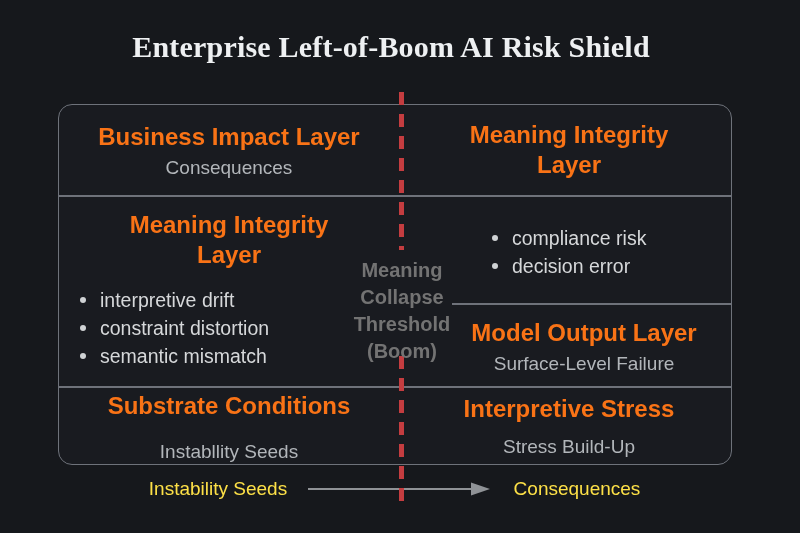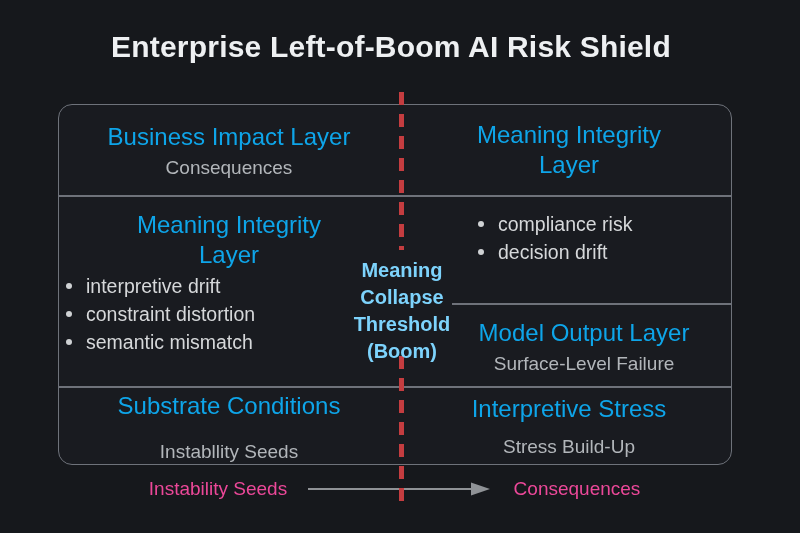--- a/index.html
+++ b/index.html
@@ -6,63 +6,64 @@
   .canvas{
     position:relative;width:800px;height:533px;overflow:hidden;
     background:#16181c;
     font-family:"Liberation Sans",sans-serif;
     -webkit-font-smoothing:antialiased;
   }
   .page-title{
     position:absolute;top:30px;left:0;width:782px;margin:0;
     text-align:center;font-size:30px;font-weight:700;color:#eef0f2;
     letter-spacing:.2px;
+    font-family:Liberation Serif, serif;
   }
   .frame{
     position:absolute;left:58px;top:104px;width:674px;height:361px;
     box-sizing:border-box;border:1.5px solid #6e727a;border-radius:14px;
     background:#191b20;
   }
   .hdiv{position:absolute;height:1.5px;background:#6e727a;}
   .hdiv.row1{left:58px;top:195px;width:674px;}
   .hdiv.row2{left:58px;top:386px;width:674px;}
   .hdiv.partial{left:452px;top:303px;width:280px;}
 
   .cell{position:absolute;display:flex;flex-direction:column;align-items:center;text-align:center;}
   .cell.vcenter{justify-content:center;}
-  .cell-title{font-size:24px;font-weight:400;color:#0ea5e9;line-height:30px;white-space:pre-line;}
+  .cell-title{font-size:24px;font-weight:700;color:#f97316;line-height:30px;white-space:pre-line;}
   .cell-sub{font-size:19px;color:#b2b6ba;margin-top:5px;line-height:22px;}
 
-  ul.bullets{list-style:none;margin:2px;padding:0;text-align:left;}
+  ul.bullets{list-style:none;margin:16px;padding:0;text-align:left;}
   ul.bullets li{
     position:relative;padding-left:26px;font-size:19.5px;color:#d6d8da;line-height:28px;
   }
   ul.bullets li::before{
     content:"";position:absolute;left:6px;top:11px;width:6px;height:6px;
     border-radius:50%;background:#cfd2d4;
   }
   .midleft-bullets{margin:10px 0 0 52px;width:max-content;}
   .midright-bullets{position:absolute;left:470px;top:208px;width:250px;}
   .midright-bullets li{line-height:27.5px;}
 
   .dashseg{
     position:absolute;left:399px;width:5px;z-index:5;
     background:repeating-linear-gradient(to bottom,#c43d40 0 13px,transparent 13px 22px);
   }
   .dashseg.top{top:92px;height:158px;}
   .dashseg.bottom{top:356px;height:146px;}
   .threshold-label{
     position:absolute;left:338px;top:257px;width:128px;z-index:6;
-    text-align:center;font-size:20px;font-weight:700;color:#7dd3fc;
+    text-align:center;font-size:20px;font-weight:700;color:#737373;
     line-height:27px;white-space:pre-line;
   }
 
   .flow-arrow{position:absolute;left:300px;top:478px;width:200px;height:22px;}
   .flow-label{position:absolute;top:477px;width:216px;text-align:center;
-    font-size:19px;color:#ec4899;line-height:23px;}
+    font-size:19px;color:#fde047;line-height:23px;}
   .flow-label.left{left:110px;}
   .flow-label.right{left:469px;}
 </style>
 </head>
 <body>
 
 <div class="canvas">
 
   <h1 class="page-title">Enterprise Left-of-Boom AI Risk Shield</h1>
 
@@ -86,21 +87,21 @@
 Layer</div>
     <ul class="bullets midleft-bullets">
       <li>interpretive drift</li>
       <li>constraint distortion</li>
       <li>semantic mismatch</li>
     </ul>
   </div>
 
   <ul class="bullets midright-bullets">
     <li>compliance risk</li>
-    <li>decision drift</li>
+    <li>decision error</li>
   </ul>
 
   <div class="cell" style="left:444px;top:318px;width:280px;">
     <div class="cell-title">Model Output Layer</div>
     <div class="cell-sub">Surface-Level Failure</div>
   </div>
 
   <div class="cell vcenter" style="left:58px;top:389px;width:342px;height:76px;">
     <div class="cell-title">Substrate Conditions</div>
     <div class="cell-sub" style="margin-top:20px;">Instabllity Seeds</div>

